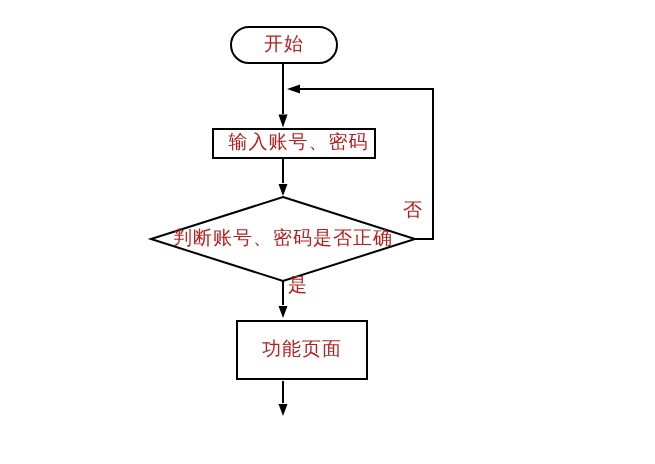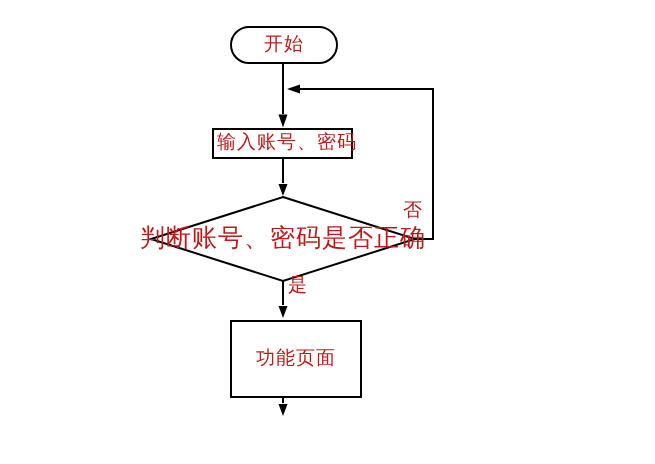--- a/index.html
+++ b/index.html
@@ -40,36 +40,36 @@
     border-radius: 19px;
   }
   .decision-label {
     position: absolute;
     z-index: 2;
     box-sizing: border-box;
     display: flex;
     align-items: center;
     justify-content: center;
     background: transparent;
-    font-size: 25px;
+    font-size: 19px;
     letter-spacing: 1px;
     line-height: 1;
     white-space: nowrap;
   }
   .edge-label {
     position: absolute;
     z-index: 2;
     font-size: 19px;
     line-height: 1;
     white-space: nowrap;
   }
   #node-start      { left: 230px; top: 26px;  width: 108px; height: 38px; }
-  #node-input      { left: 212px; top: 128px; width: 141px; height: 31px; padding-left: 9px; }
+  #node-input      { left: 212px; top: 128px; width: 164px; height: 31px; padding-left: 9px; }
   #label-decision  { left: 153px; top: 228px; width: 260px; height: 22px; }
-  #node-funcpage   { left: 230px; top: 320px; width: 132px; height: 78px; }
+  #node-funcpage   { left: 236px; top: 320px; width: 132px; height: 60px; }
   #node-end        { left: 230px; top: 418px; width: 105px; height: 37px; }
   #label-yes       { left: 288px; top: 277px; }
   #label-no        { left: 403px; top: 202px; }
 </style>
 </head>
 <body>
 
 <div class="canvas">
 
   <svg class="connector-layer" width="655" height="464" viewBox="0 0 655 464">

